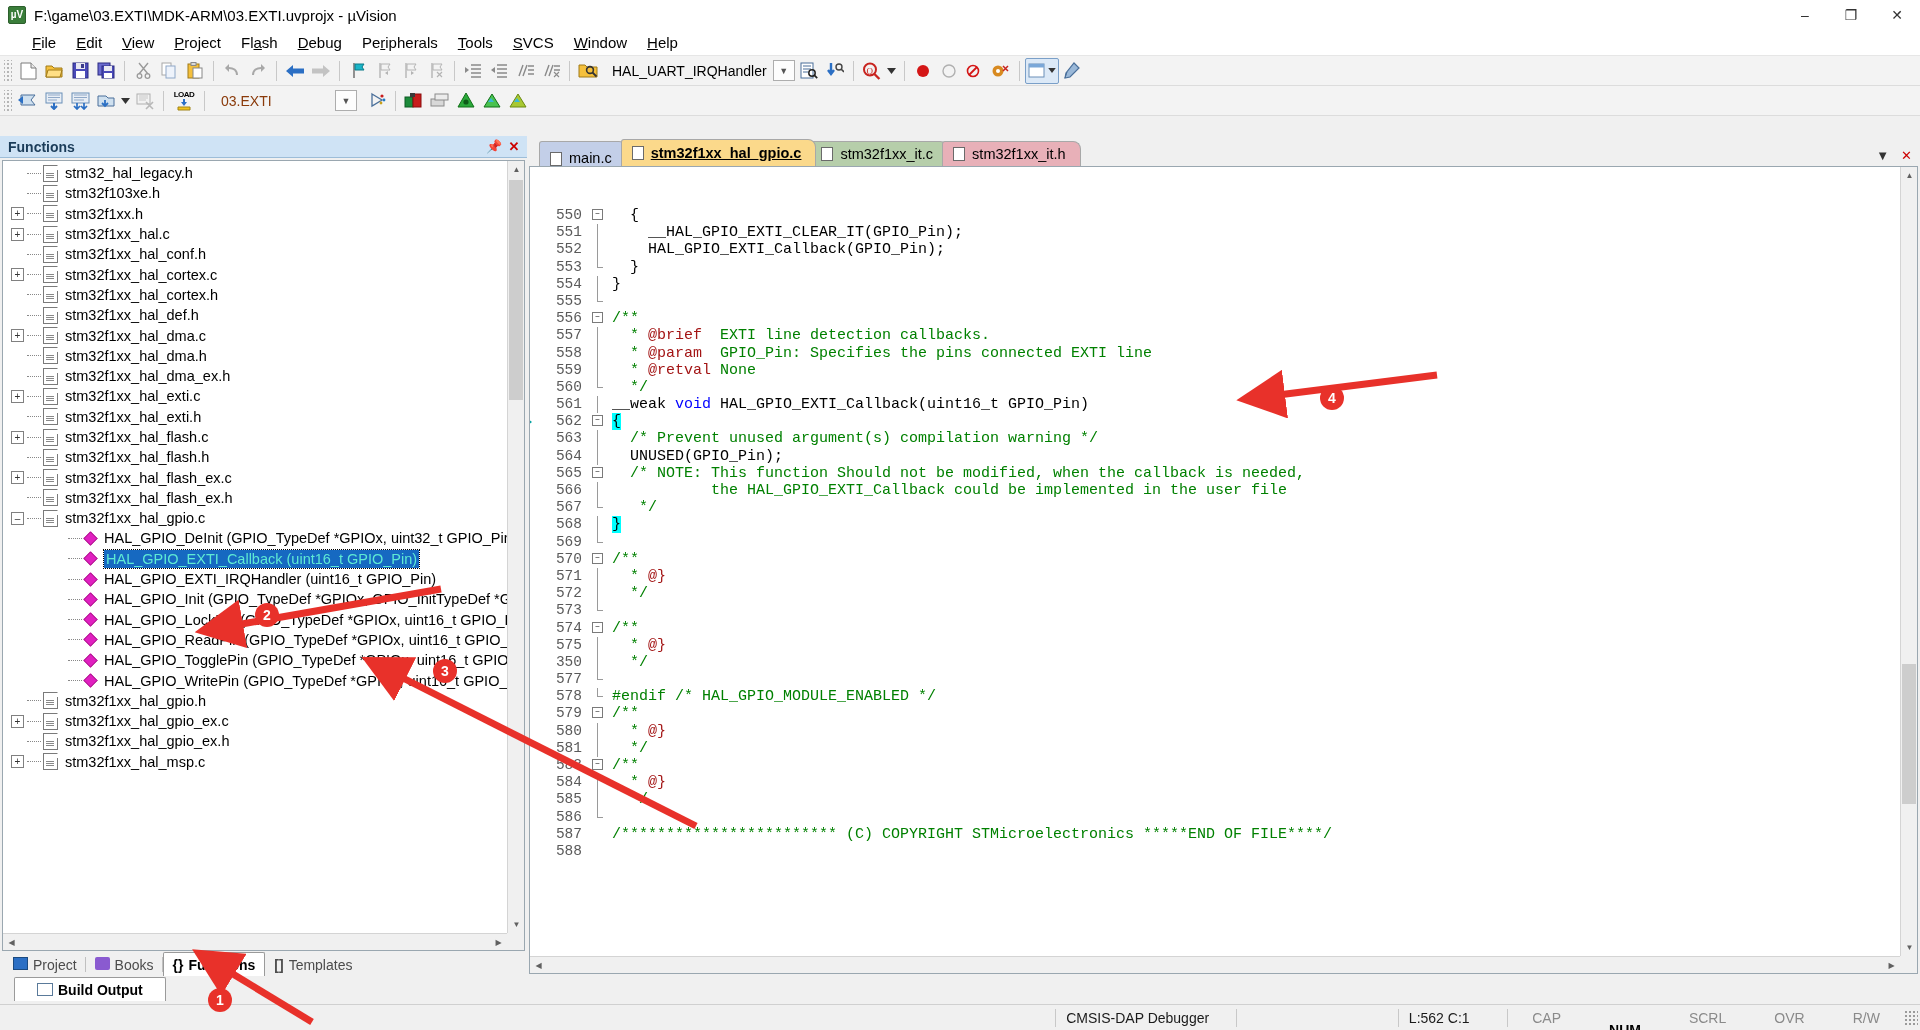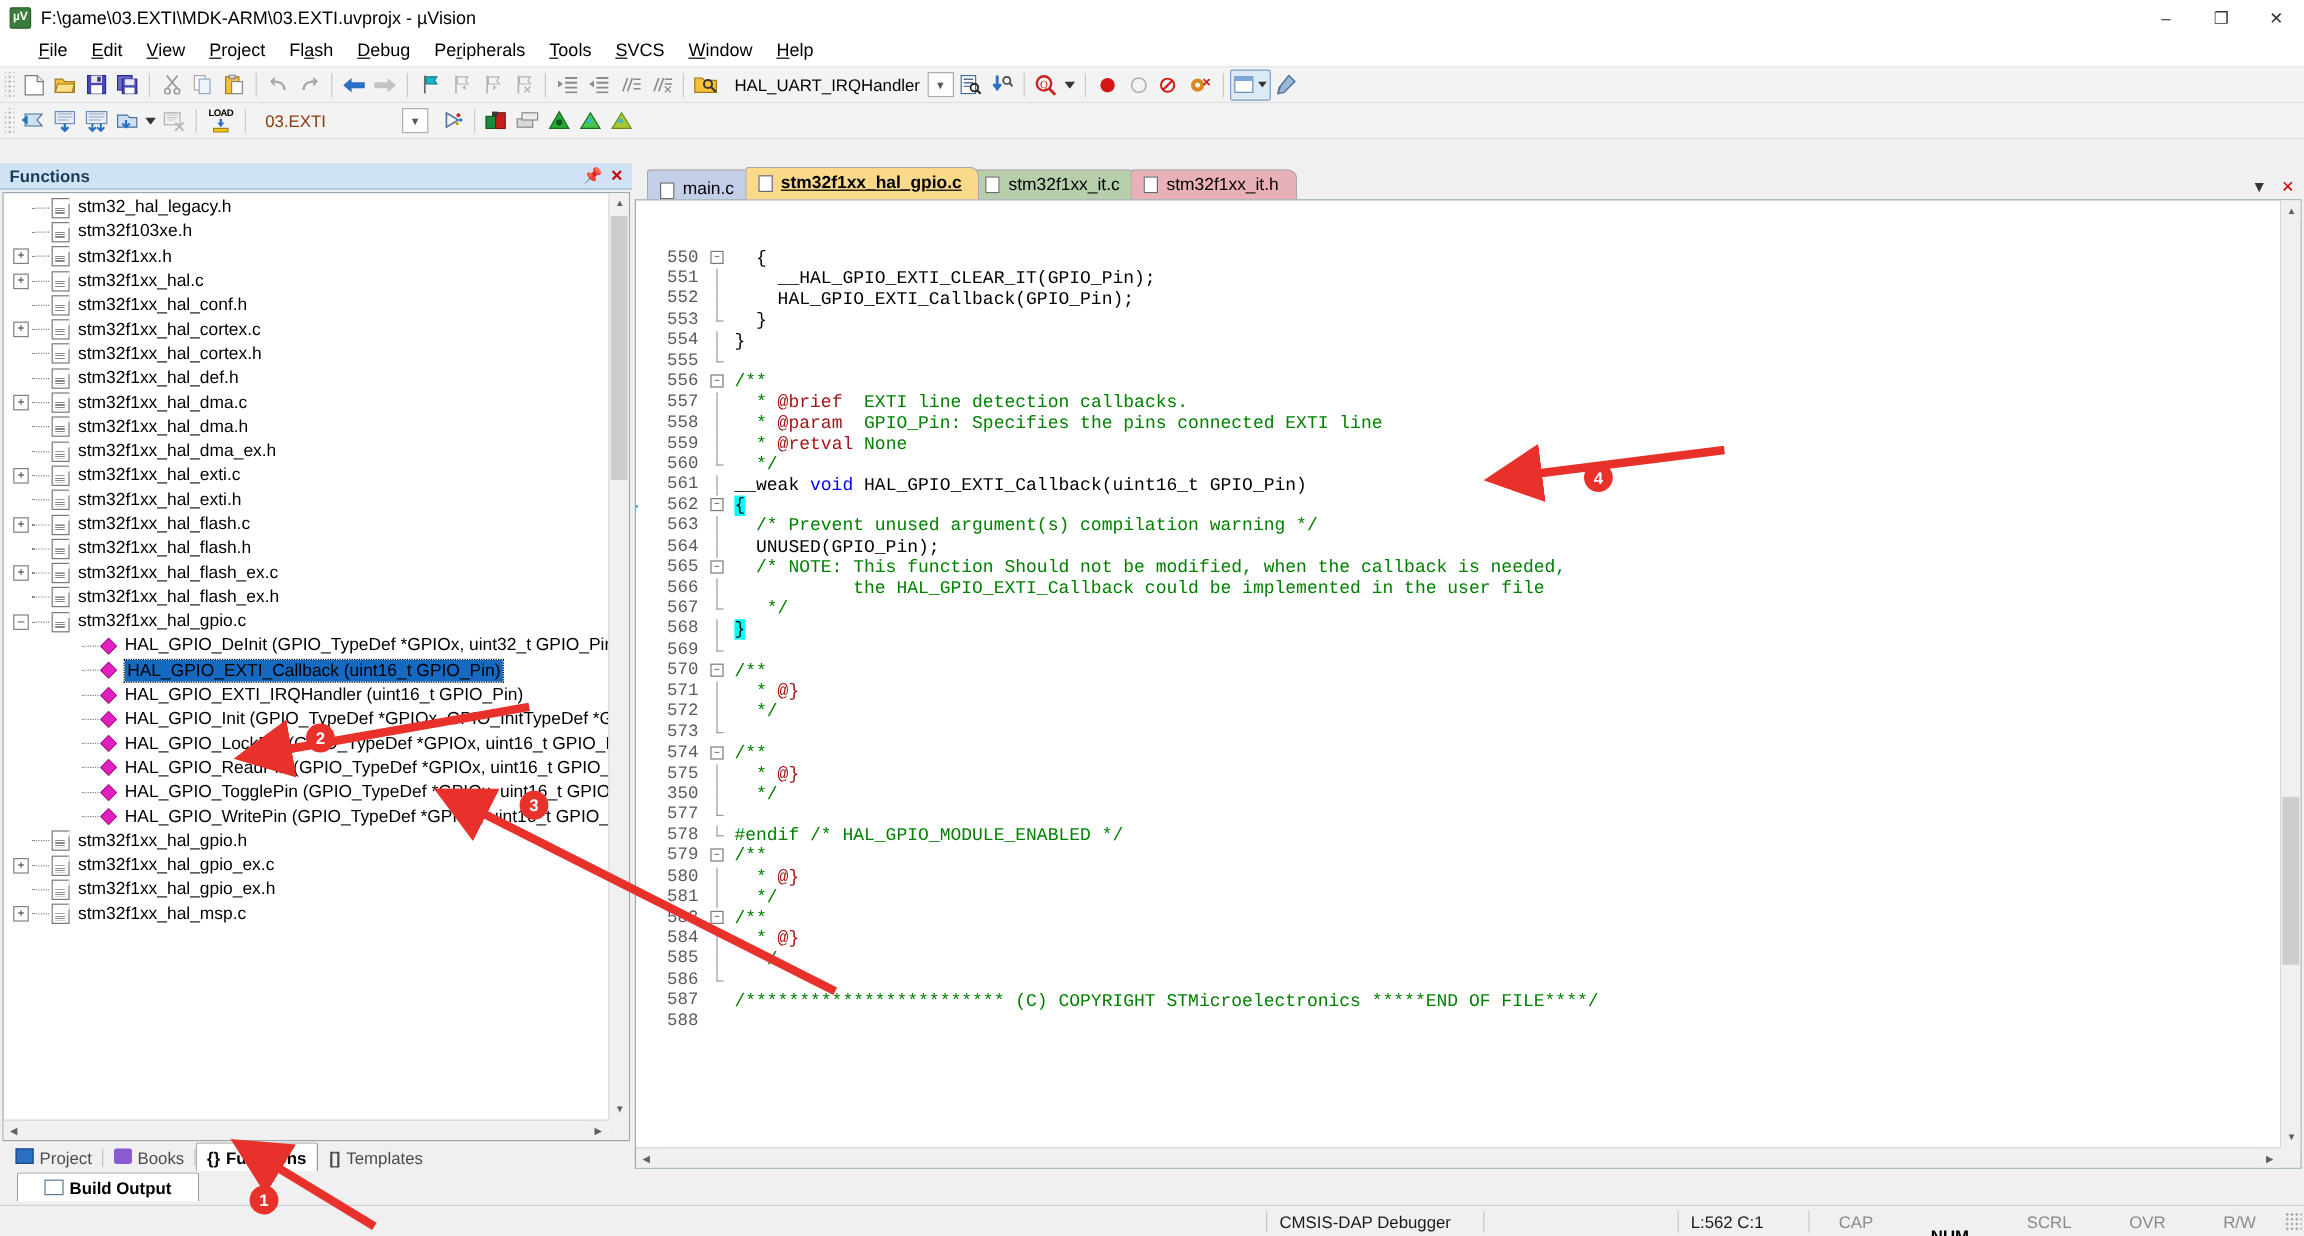--- a/index.html
+++ b/index.html
@@ -134,21 +134,21 @@
     border-width: 0 0 5px 5px; border-style: solid;
     border-color: transparent transparent #fff transparent;
   }
   .dicon {
     width: 13px; height: 13px; flex: 0 0 auto; margin-right: 7px;
     background: #e020c0; transform: rotate(45deg) scale(0.78);
     border: 1px solid #90086f;
   }
   .tlabel { color: #000; }
   .trow.sel .tlabel {
-    background: #1669c1; color: #000000; outline: 1px dotted #000;
+    background: #1669c1; color: #5eead4; outline: 1px dotted #000;
     padding: 1px 2px; margin: -1px 0;
   }
 
   
   .sbv {
     position: absolute; right: 0; top: 0; bottom: 17px; width: 17px;
     background: #f0f0f0; border-left: 1px solid #d4d4d4;
     display: flex; flex-direction: column;
   }
   .sbh {

